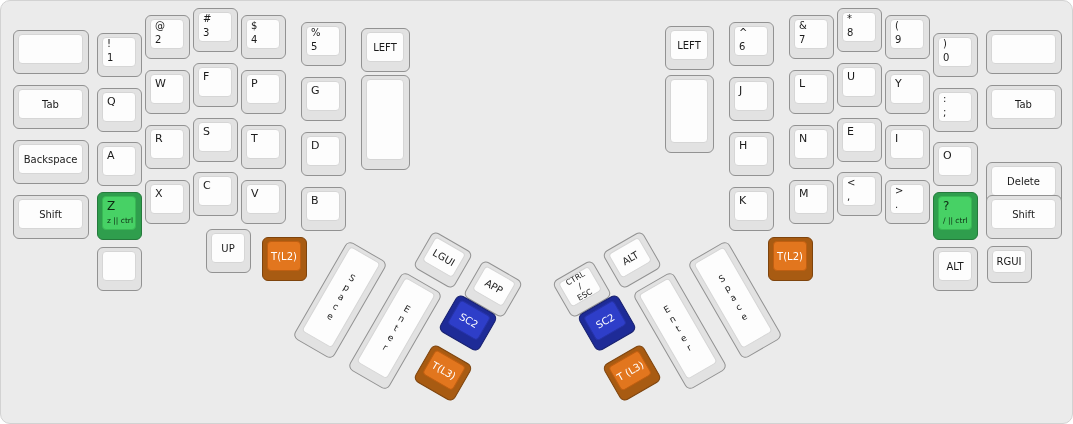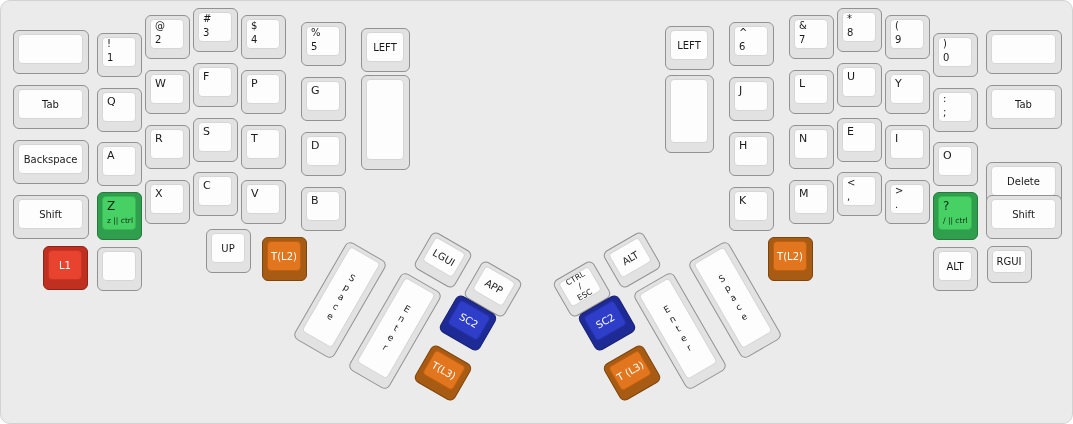--- a/index.html
+++ b/index.html
@@ -44,25 +44,20 @@
     <div class="key  ls-c" style="left: 12px; top: 139px; width: 76px; height: 44px; padding-left: 14px;">
       <div class="face">
         <span class="line line0">Backspace</span>
       </div>
     </div>
     <div class="key  ls-c" style="left: 12px; top: 194px; width: 76px; height: 44px;">
       <div class="face">
         <span class="line line0">Shift</span>
       </div>
     </div>
-    <div class="key red ls-c" style="left: 42px; top: 245px; width: 45px; height: 44px;">
-      <div class="face">
-        <span class="line line0">L1</span>
-      </div>
-    </div>
     <div class="key  ls-stack" style="left: 96px; top: 32px; width: 45px; height: 44px;">
       <div class="face">
         <span class="line line0">!</span>
         <span class="line line1">1</span>
       </div>
     </div>
     <div class="key  ls-tl" style="left: 96px; top: 87px; width: 45px; height: 44px;">
       <div class="face">
         <span class="line line0">Q</span>
       </div>

